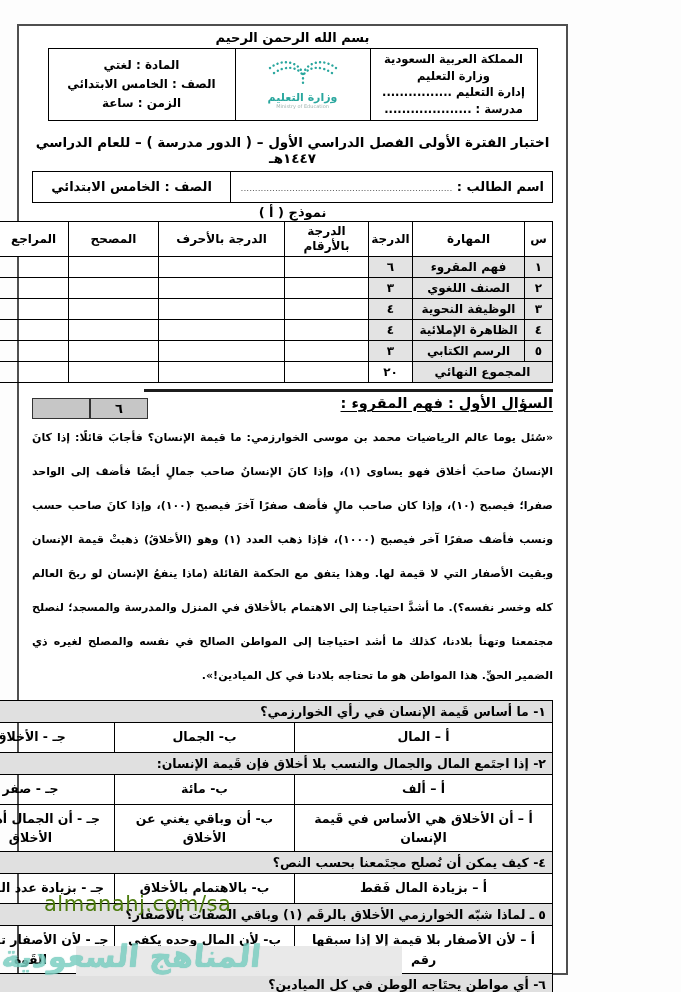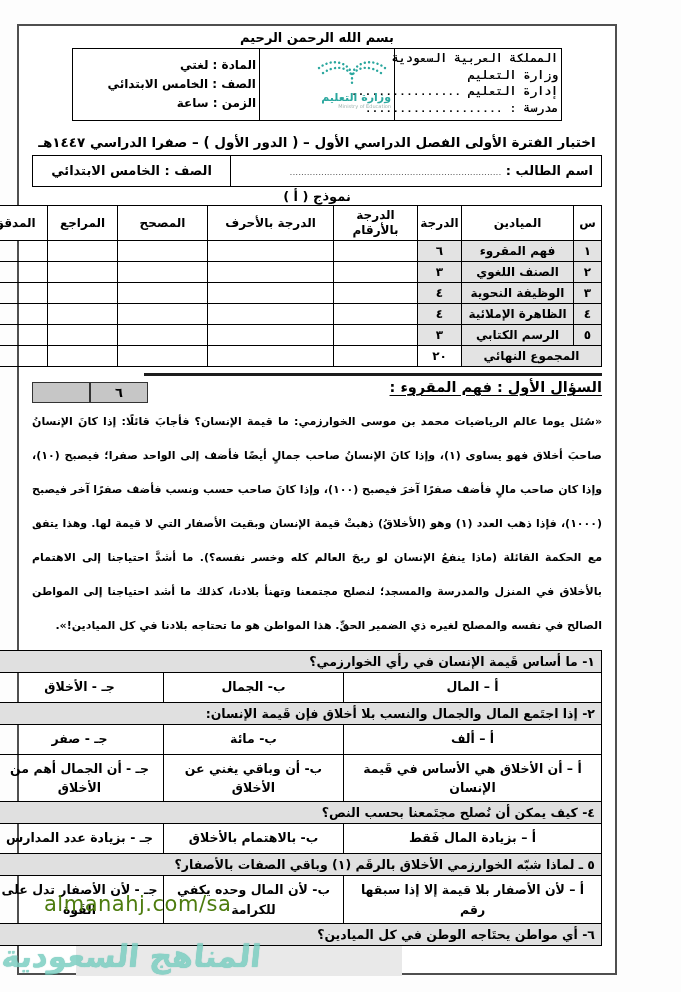--- a/index.html
+++ b/index.html
@@ -1,30 +1,30 @@
 <!DOCTYPE html>
 <html lang="ar"><head>
 <meta charset="utf-8">
 <style>
   html,body{margin:0;padding:0;}
   body{
     width:681px;height:992px;position:relative;background:#fdfdfd;
     font-family:"DejaVu Sans",sans-serif;color:#000;overflow:hidden;
   }
   .page{
-    position:absolute;left:17px;top:24px;width:600px;height:951px;
+    position:absolute;left:17px;top:24px;width:551px;height:951px;
     border:2px solid #4f4f4f;box-sizing:border-box;background:#fff;
     padding:2px 13px;direction:rtl;
   }
   
   .basmala{text-align:center;font-weight:bold;font-size:13px;margin-top:2px;}
   table{border-collapse:collapse;}
   .hdr-table{margin:3px auto 0;width:470px;table-layout:fixed;}
-  .hdr-table td{border:1.2px solid #000;vertical-align:middle;padding:2px 3px;text-align:right;}
-  .kingdom-cell{width:160px;font-weight:bold;font-size:11.5px;text-align:center;line-height:1.45;font-family:Liberation Mono, monospace;}
+  .hdr-table td{border:1.2px solid #000;vertical-align:middle;padding:2px 3px;}
+  .kingdom-cell{width:160px;font-weight:bold;font-size:11.5px;text-align:center;line-height:1.45;}
   .kingdom-cell div{white-space:nowrap;}
   .logo-cell{width:128px;text-align:center;}
   .logo-ar{color:#2aa79e;font-weight:bold;font-size:11px;line-height:1;}
   .logo-en{color:#9fb3af;font-size:5px;line-height:1.4;}
   .subject-cell{width:180px;font-weight:bold;font-size:12px;text-align:center;line-height:1.55;}
   .exam-title{text-align:center;font-weight:bold;font-size:13.5px;margin:13px 0 5px;}
   .student-table{width:100%;font-weight:bold;font-size:13px;}
   .student-table td{border:1.2px solid #000;height:28px;}
   .name-cell{padding:0 8px;}
   .name-dots{font-size:9px;color:#555;letter-spacing:.5px;font-weight:normal;}
@@ -91,21 +91,21 @@
       </td>
       <td class="subject-cell">
         <div>المادة : لغتي</div>
         <div>الصف : الخامس الابتدائي</div>
         <div>الزمن : ساعة</div>
       </td>
     </tr>
   </tbody>
     </table>
 
-  <div class="exam-title">اختبار الفترة الأولى  الفصل الدراسي الأول – ( الدور الأول ) – صفرا الدراسي ١٤٤٧هـ</div>
+  <div class="exam-title">اختبار الفترة الأولى  الفصل الدراسي الأول – ( الدور مدرسة ) – للعام الدراسي ١٤٤٧هـ</div>
 
   <table class="student-table">
     <tbody>
         <tr>
       <td class="name-cell">
         <span>اسم الطالب :</span>
         <span class="name-dots">..........................................................................</span>
       </td>
       <td class="class-cell">الصف : الخامس الابتدائي</td>
     </tr>
@@ -121,21 +121,21 @@
         <col style="width:44px">
         <col style="width:84px">
       <col style="width:126px">
         <col style="width:90px">
         <col style="width:70px">
         <col style="width:66px">
     </colgroup>
     <thead>
       <tr>
         <th>س</th>
-        <th>الميادين</th>
+        <th>المهارة</th>
         <th>الدرجة</th>
         <th class="pre">الدرجة
 بالأرقام</th>
         <th>الدرجة بالأحرف</th>
         <th>المصحح</th>
         <th>المراجع</th>
         <th>المدقق</th>
       </tr>
     </thead>
     <tbody>

